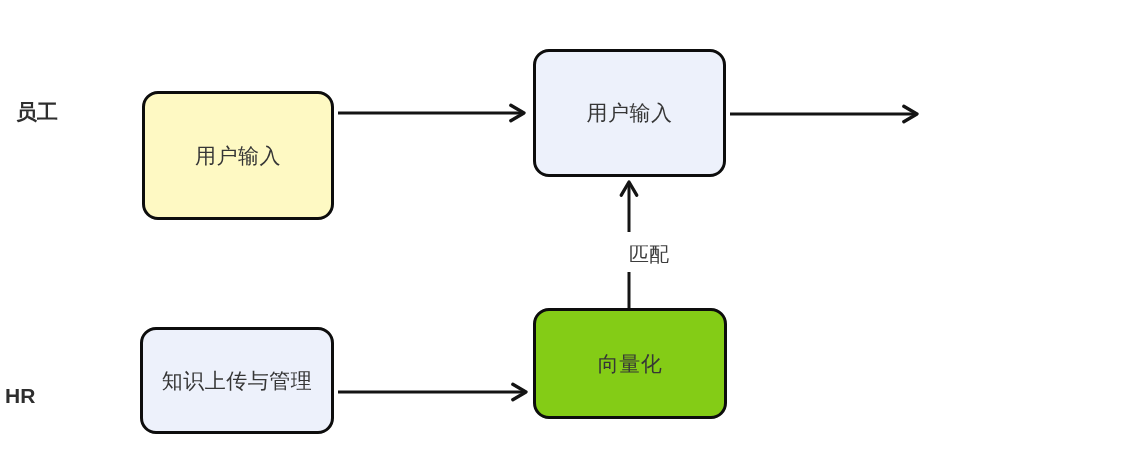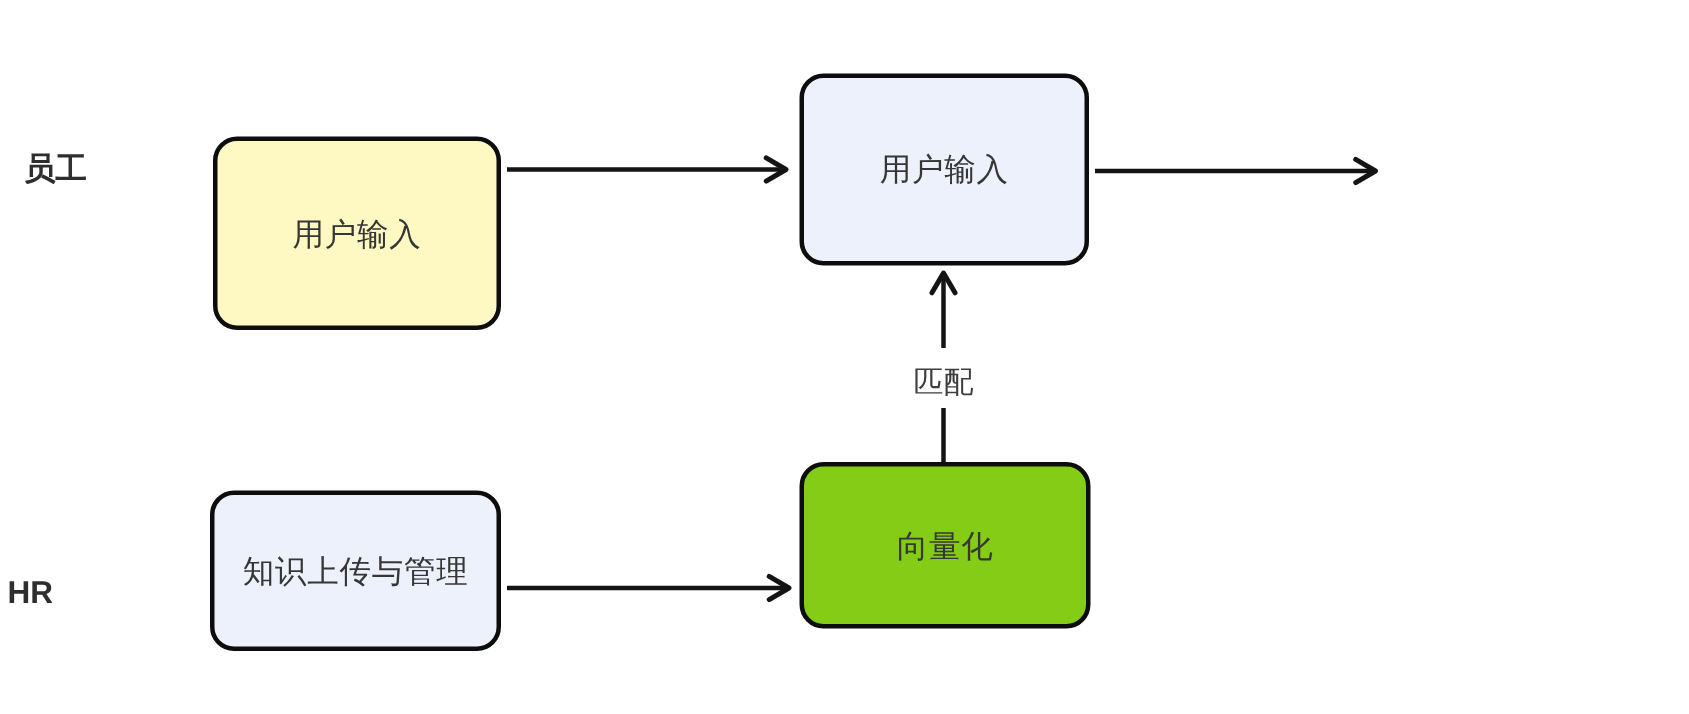--- a/index.html
+++ b/index.html
@@ -48,21 +48,21 @@
   .lane-label {
     position: absolute;
     font-size: 21px;
     color: #2e2e2e;
     white-space: nowrap;
     font-weight: bold;
   }
   .edge-label {
     position: absolute;
     width: 80px;
-    text-align: center;
+    text-align: right;
     font-size: 20px;
     color: #3d3d3d;
     background: #ffffff;
     white-space: nowrap;
   }
 </style>
 </head>
 <body>
 
 <div class="canvas">

